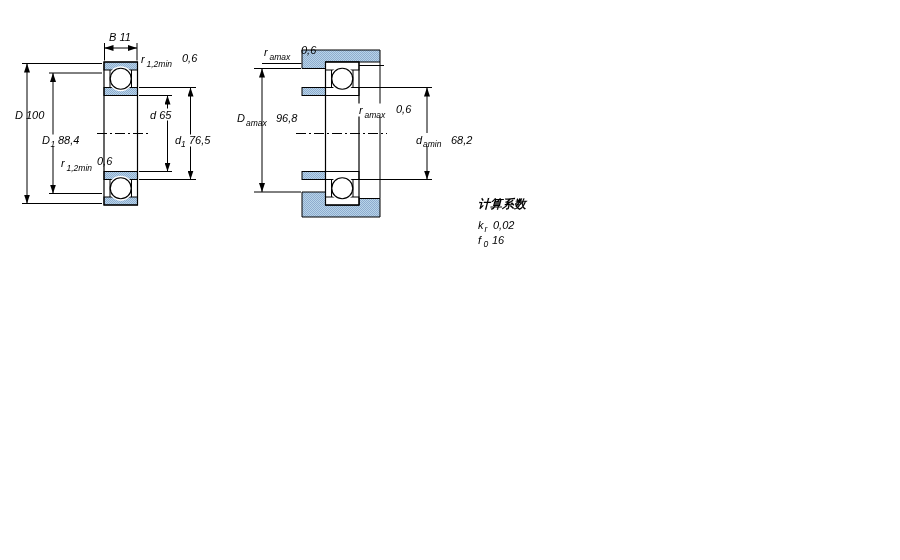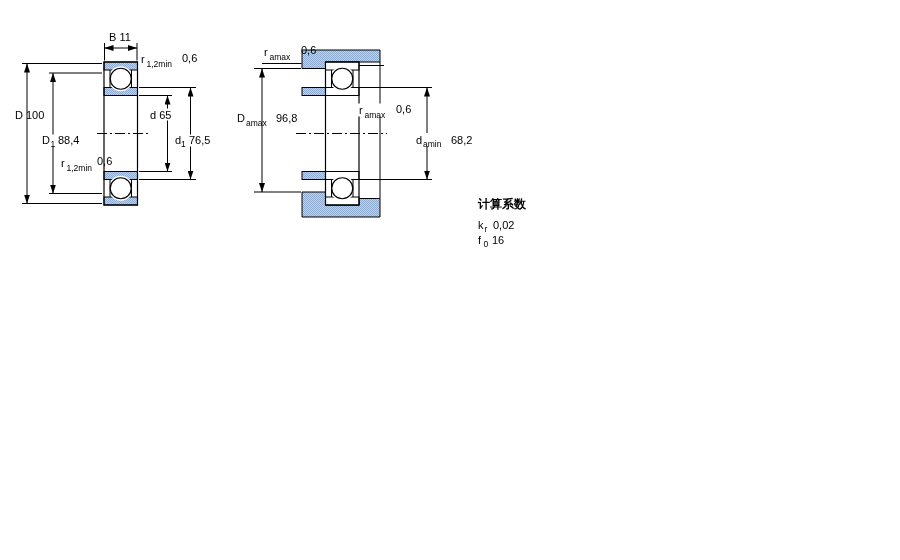--- a/index.html
+++ b/index.html
@@ -1,16 +1,16 @@
 <!DOCTYPE html>
 <html><head>
 <meta charset="utf-8">
 <style>
   html,body{margin:0;padding:0;background:#fff;}
-  .page{width:900px;height:456px;background:#fff;position:relative;overflow:hidden;}
+  .page{width:900px;height:456px;background:#fff;position:relative;overflow:hidden;font-style:italic;}
   svg{display:block;}
   text{font-family:"Liberation Sans","DejaVu Sans",sans-serif;fill:#000;}
   .lbl{font-size:11px;}
   .sub{font-size:8.5px;}
   .cjk-title{font-size:12px;font-weight:700;}
   .outline{fill:none;stroke:#000;stroke-width:1.2;}
   .edge{stroke:#000;stroke-width:1;}
   .dim{stroke:#000;stroke-width:1;fill:none;}
   .ctr{stroke:#000;stroke-width:1;fill:none;stroke-dasharray:10 3 2 3;}
   .labelbg{fill:#fff;}

